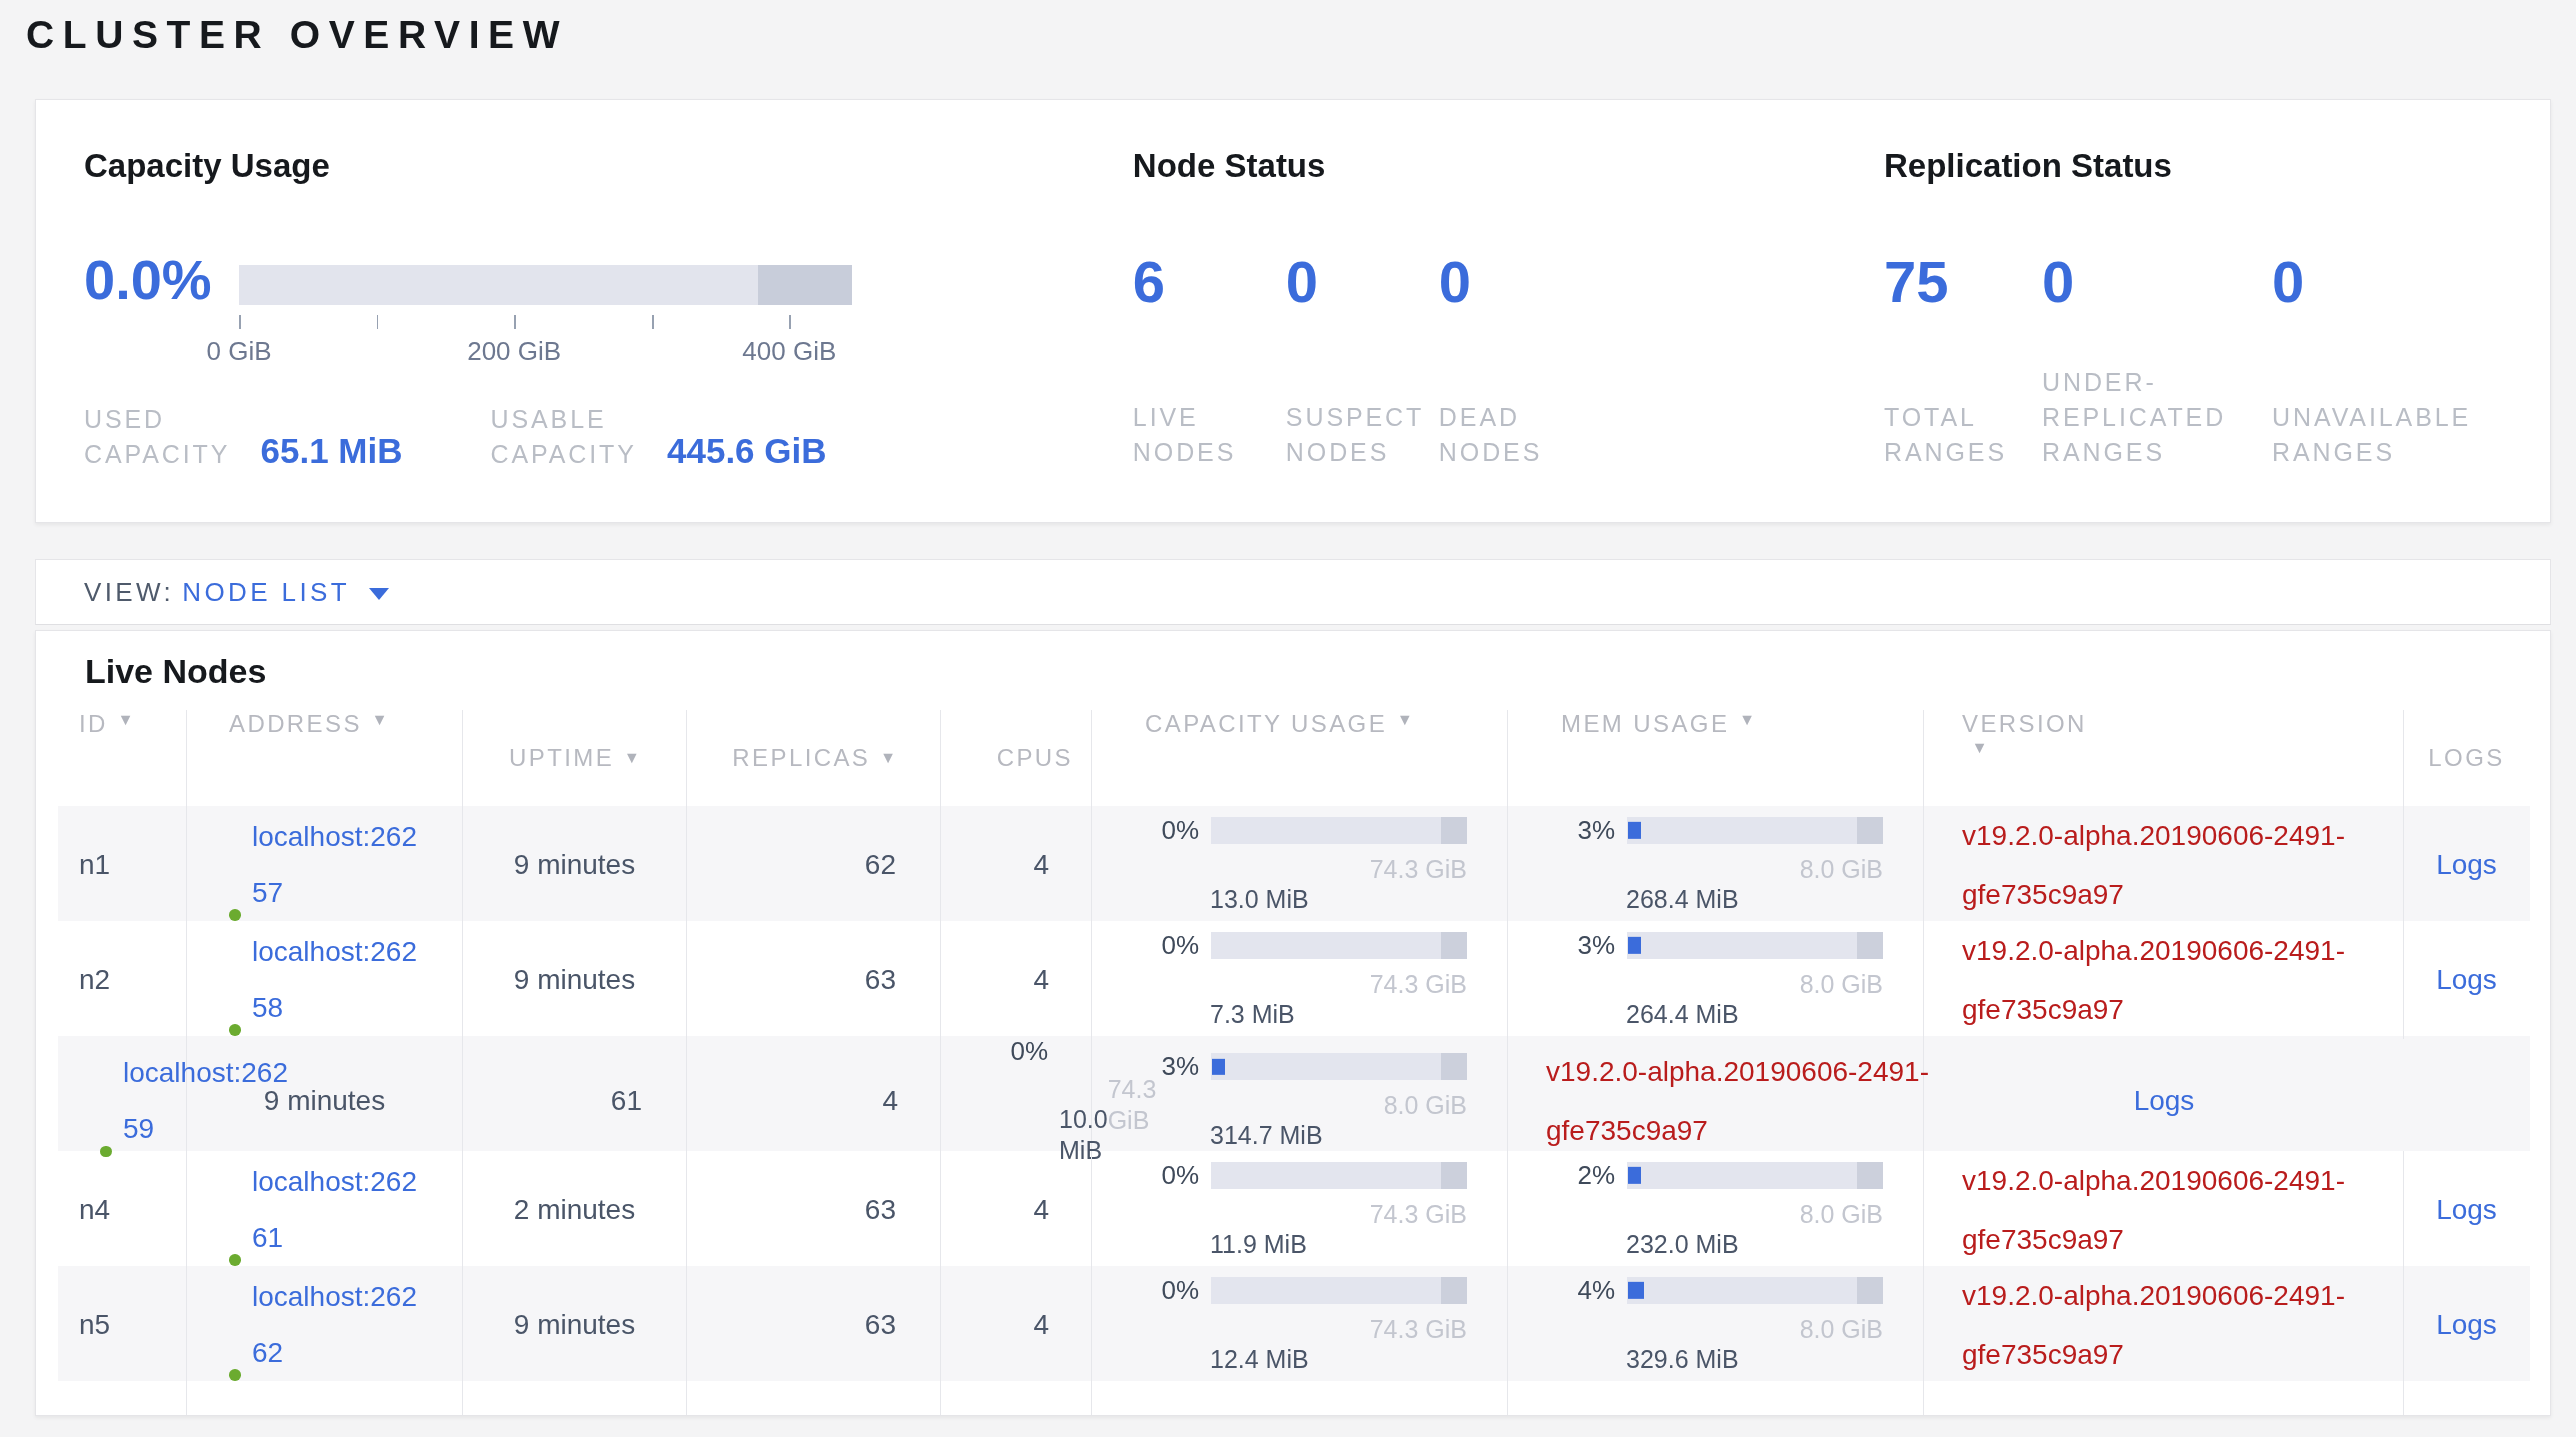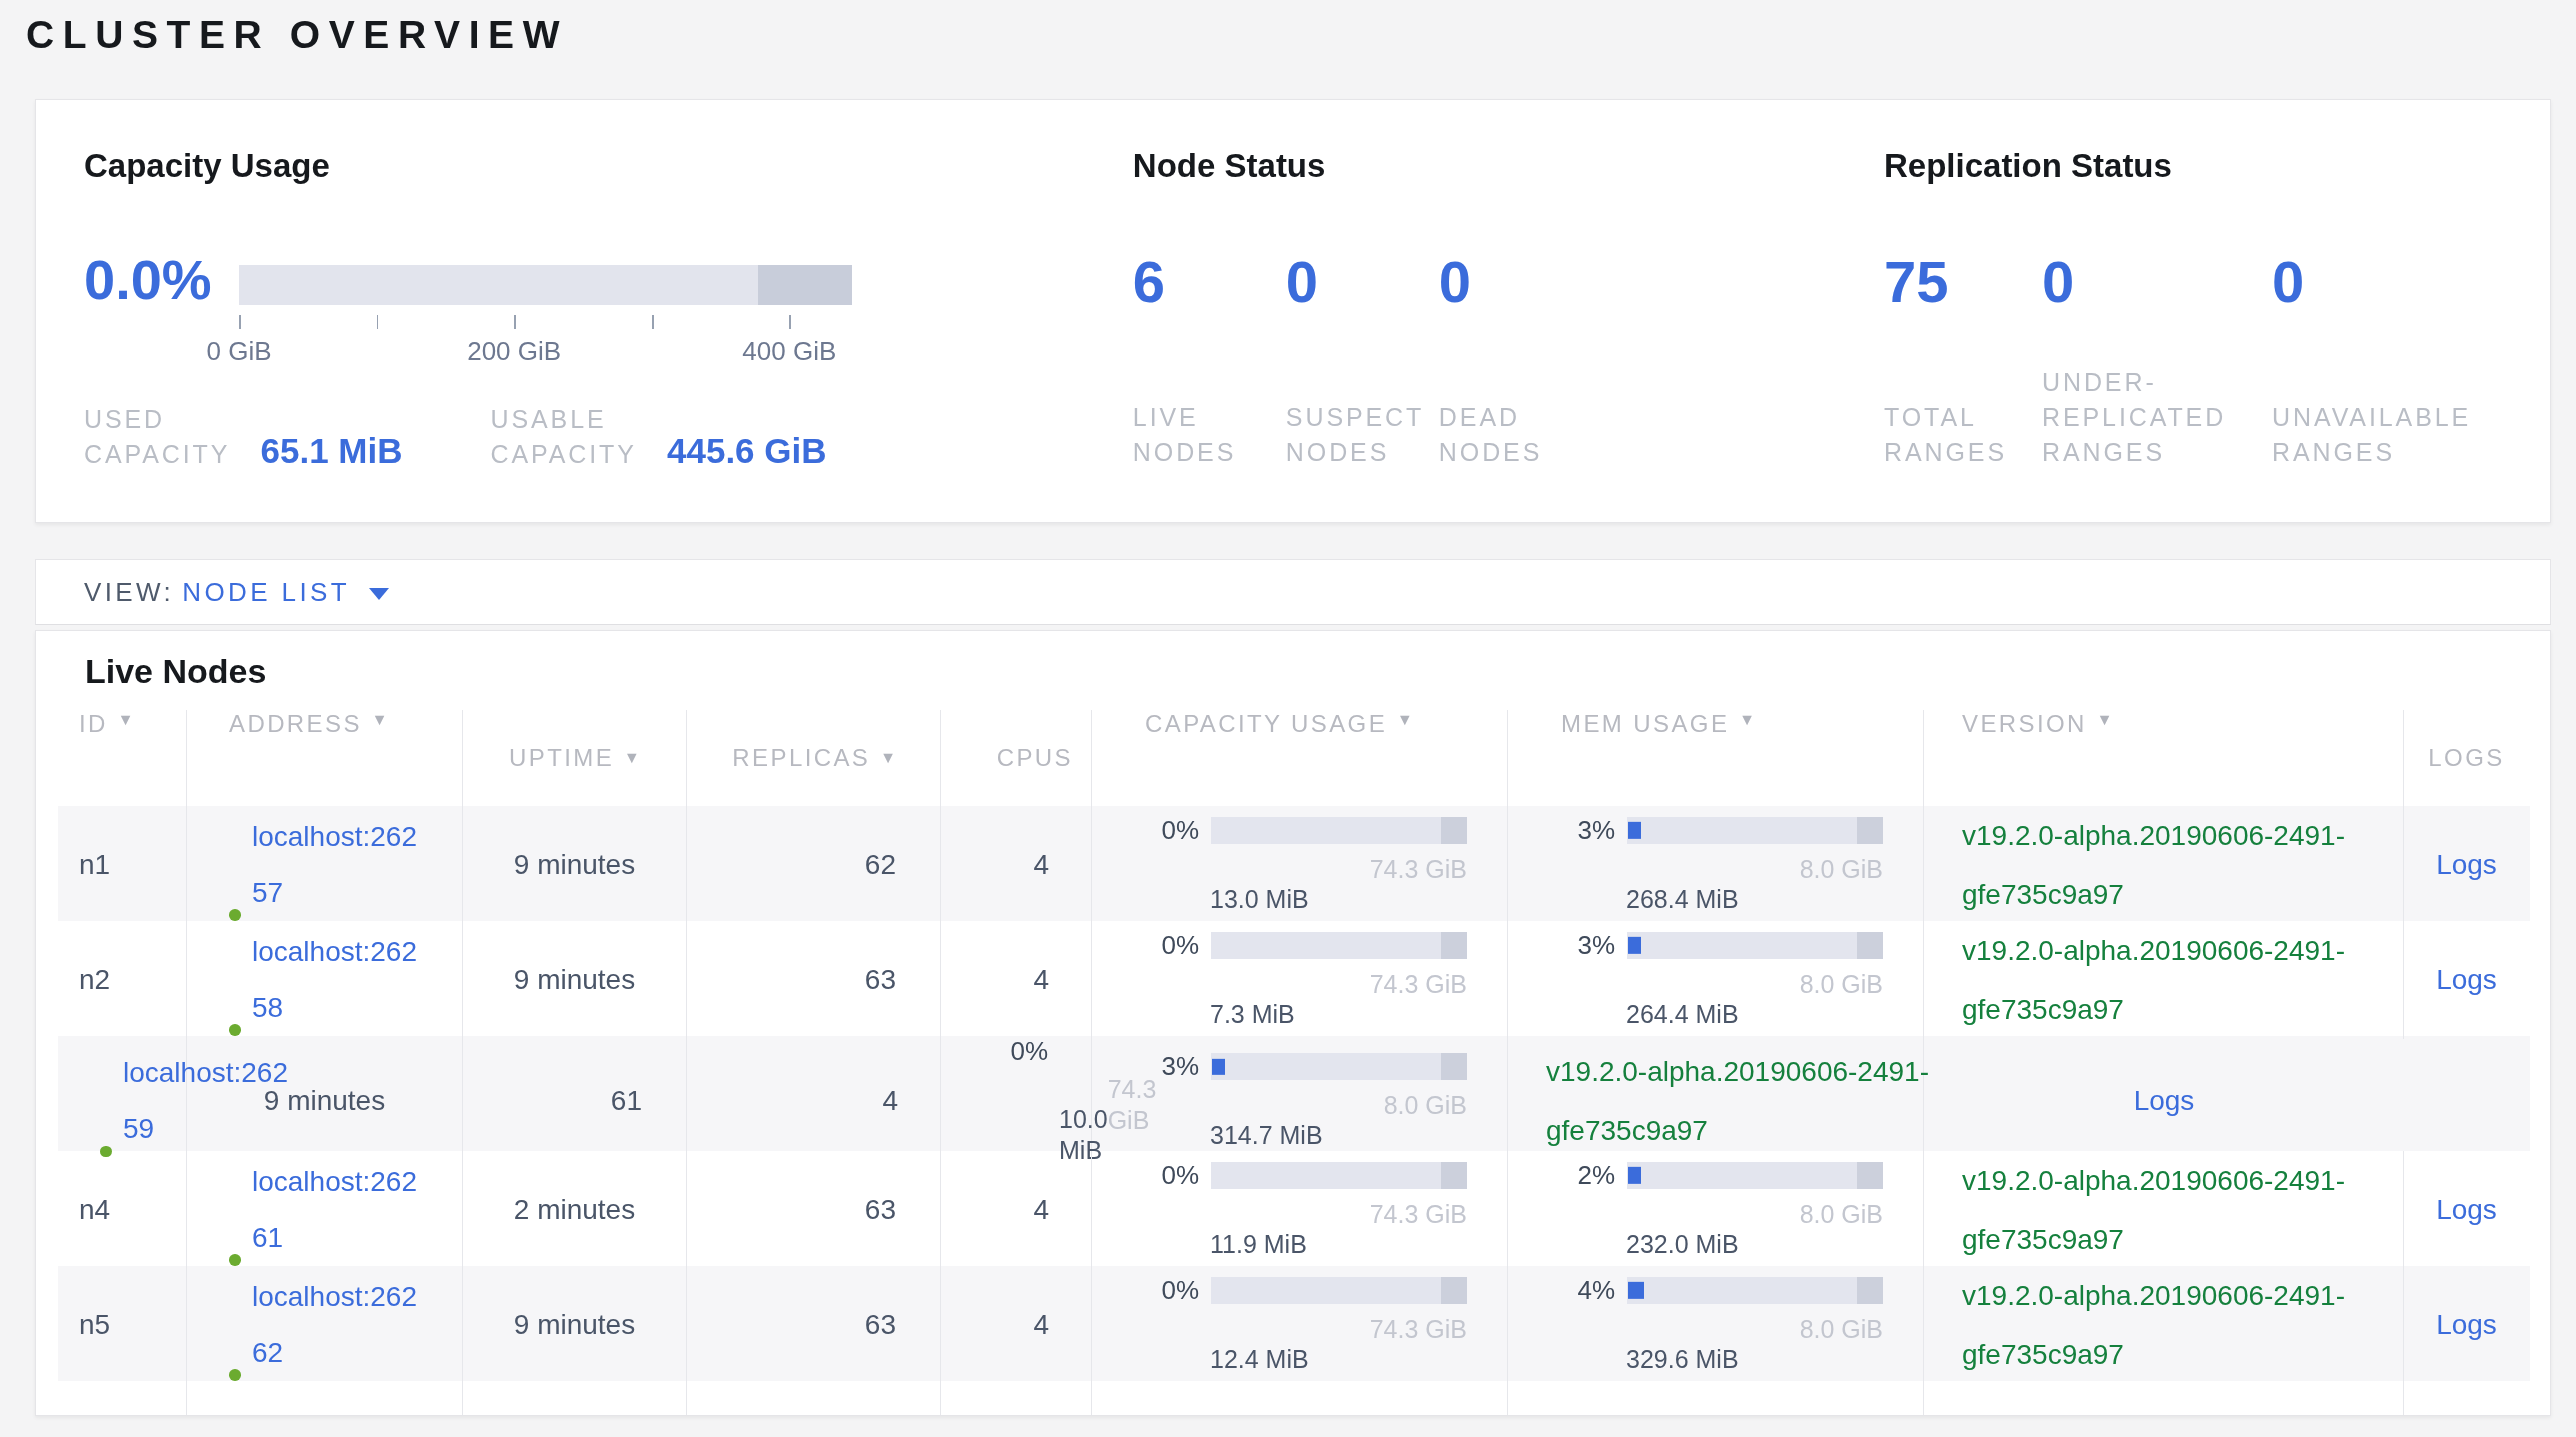--- a/index.html
+++ b/index.html
@@ -87,28 +87,28 @@
   .th.a-addr { justify-content:flex-start; }
   .a-center  { align-items:center; }
   .th.a-center { justify-content:center; }
   .a-right   { align-items:flex-end; }
   .th.a-right-replicas { justify-content:flex-end; padding-right:44px; }
   .th.a-right-cpus     { justify-content:flex-end; padding-right:18px; }
   .td.a-right-replicas { padding-right:44px; }
   .td.a-right-cpus     { padding-right:42px; }
   .a-usage   { padding-left:53px; padding-right:40px; align-items:stretch; }
   .th.a-usage{ justify-content:flex-start; }
-  .a-version { padding-left:38px; padding-right:49px; align-items:flex-start; }
+  .a-version { padding-left:38px; padding-right:49px; align-items:flex-start;flex-direction:column; }
   .th.a-version { justify-content:flex-start; }
   .cell-text { font-size:28px; color:#4a5568; line-height:38px; }
   .addr-cell { display:flex; flex-direction:row; align-items:flex-end; }
   .dot { width:11.5px; height:11.5px; border-radius:50%; background:#6bab30; margin-top:22px; margin-right:11.5px; flex:none; }
   .link { color:#3b6cdb; text-decoration:none; cursor:pointer; }
   .addr-text { font-size:28px; line-height:56px; width:173px; word-break:break-all; display:inline-block; }
-  .version-text { font-size:28px; line-height:59px; color:#15803d; width:395px; }
+  .version-text { font-size:28px; line-height:59px; color:#b91c1c; width:395px; }
   
   .usage-top { display:flex; align-items:center; }
   .usage-pct { width:54px; text-align:right; font-size:26px; color:#3f4a5a; flex:none; margin-right:11.5px; }
   .minibar { position:relative; height:27px; flex:1; background:#e3e5ee; }
   .minibar .endseg { position:absolute; right:0; top:0; height:100%; width:10%; background:#ccd0dc; }
   .minibar .fill { position:absolute; left:1.9px; top:50%; transform:translateY(-50%); height:16.3px; background:#3b6cdb; width:0; }
   .usage-sub { display:flex; justify-content:space-between; margin-left:65px; margin-top:7.7px; font-size:25px; line-height:31px; }
   .usage-used  { color:#4a5568;margin-top:30px; }
   .usage-total { color:#c3c6cf; }
   .logs-link { font-size:28px; }

